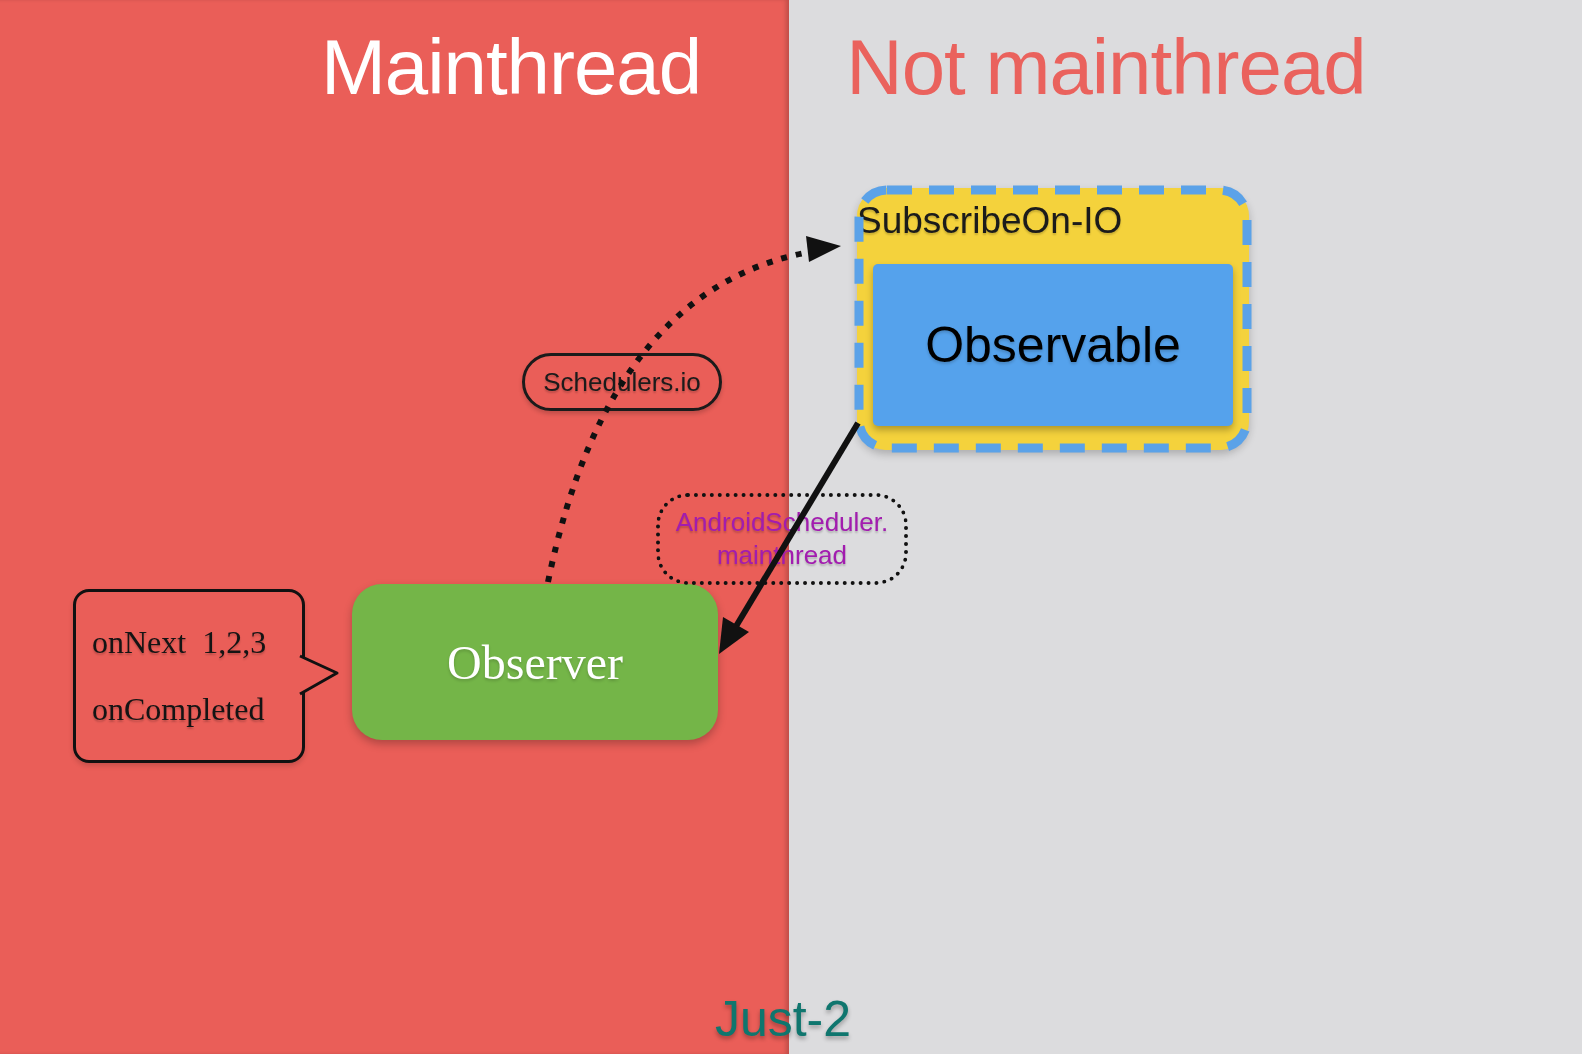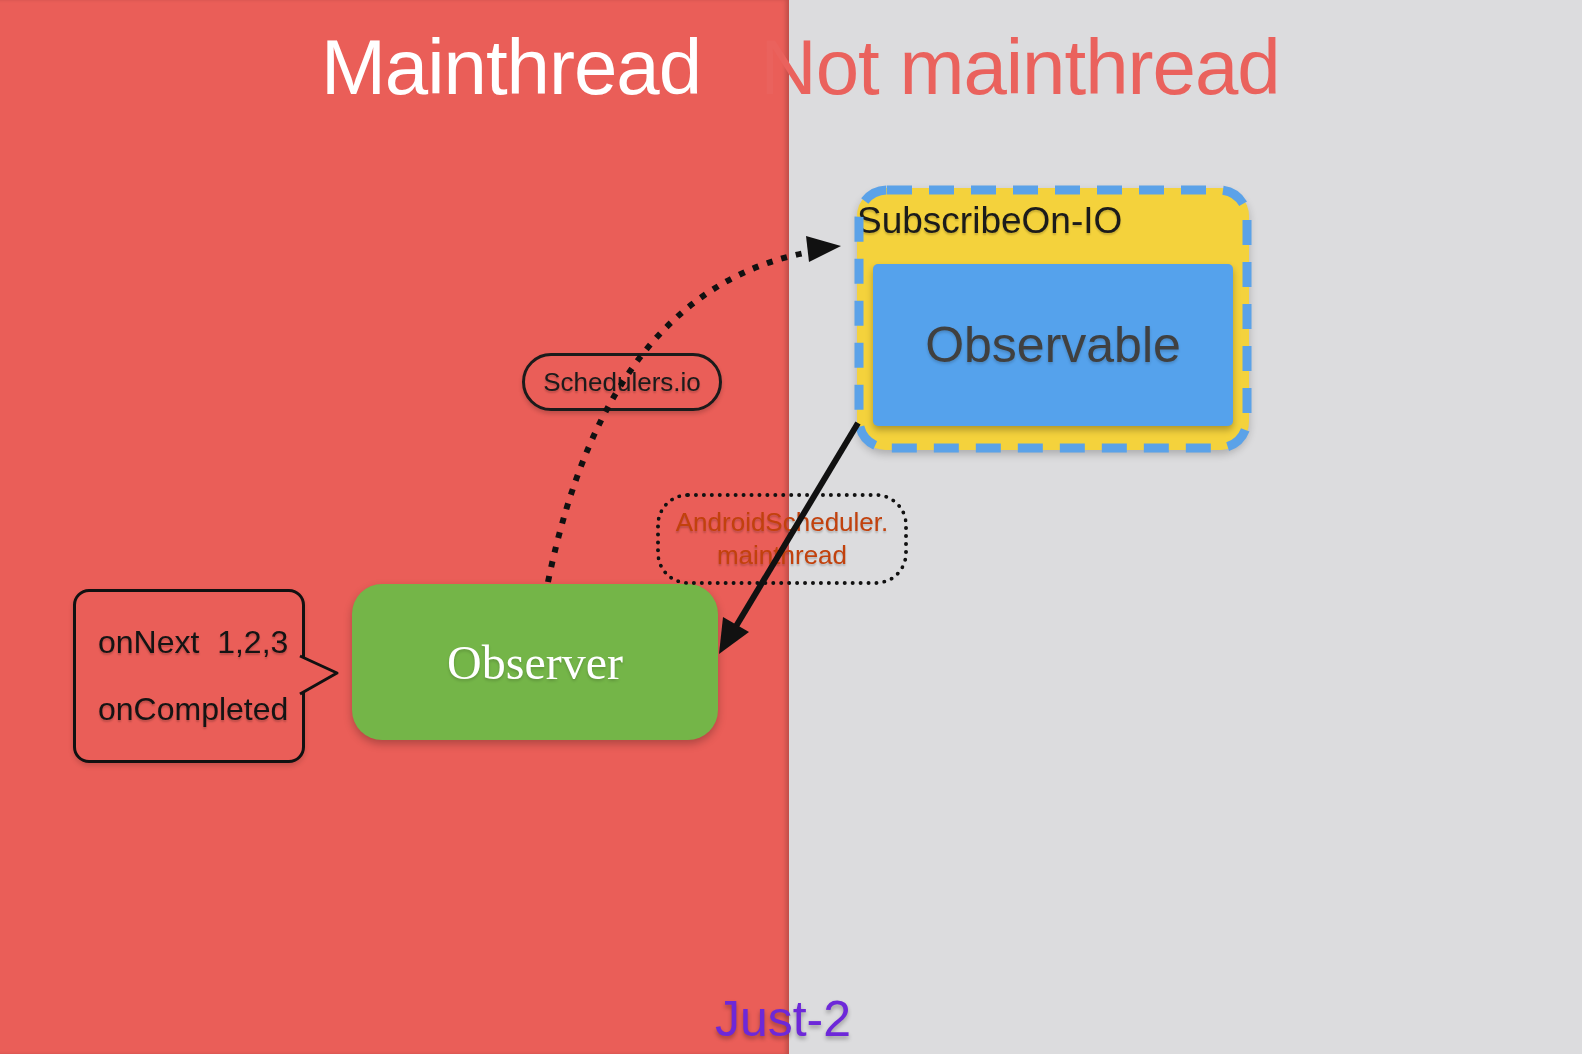--- a/index.html
+++ b/index.html
@@ -32,21 +32,21 @@
   .hdr {
     position: absolute;
     top: 22px;
     transform: translateX(-50%);
     font-size: 78px;
     font-weight: 300;
     letter-spacing: -1px;
     white-space: nowrap;
   }
   .hdr-left { left: 511px; color: #ffffff; }
-  .hdr-right { left: 1020px; color: #ea625d; }
+  .hdr-right { left: 1106px; color: #ea625d; }
 
   .subscribeon-box {
     position: absolute;
     left: 857px; top: 188px;
     width: 392px; height: 262px;
     background: #f4d23c;
     border-radius: 28px;
     box-shadow: 0 4px 9px rgba(0,0,0,0.22);
   }
   .subscribeon-title {
@@ -63,21 +63,21 @@
     left: 16px; top: 76px;
     width: 360px; height: 162px;
     background: #55a2ec;
     border-radius: 5px;
     box-shadow: 0 4px 7px rgba(0,0,0,0.28);
     display: flex;
     align-items: center;
     justify-content: center;
   }
   .observable-label {
-    color: #404040;
+    color: #000000;
     font-size: 50px;
     text-shadow: 0 2px 3px rgba(0,0,0,0.18);
   }
 
   .observer-box {
     position: absolute;
     left: 352px; top: 584px;
     width: 366px; height: 156px;
     background: #74b548;
     border-radius: 30px;
@@ -119,52 +119,53 @@
     border-radius: 32px;
     box-sizing: border-box;
     display: flex;
     flex-direction: column;
     align-items: center;
     justify-content: center;
     line-height: 33px;
   }
   .android-label .line {
     font-size: 26px;
-    color: #c2410c;
+    color: #a21caf;
     text-shadow: 0 2px 2px rgba(0,0,0,0.2);
     text-align: right;
   }
 
   .callout-bubble {
     position: absolute;
     left: 73px; top: 589px;
     width: 232px; height: 174px;
     border: 3px solid #111;
     border-radius: 16px;
     box-sizing: border-box;
     display: flex;
     flex-direction: column;
     justify-content: center;
     gap: 30px;
-    padding-left: 22px;
+    padding-left: 16px;
     box-shadow: 0 3px 5px rgba(0,0,0,0.15);
+    font-family: Liberation Serif, serif;
   }
   .callout-bubble .line {
     font-size: 32px;
     color: #141414;
     white-space: pre;
     text-shadow: 0 2px 2px rgba(0,0,0,0.2);
   }
 
   .footer-label {
     position: absolute;
     left: 783px; top: 990px;
     transform: translateX(-50%);
     font-size: 50px;
-    color: #6d28d9;
+    color: #0f766e;
     text-shadow: 0 3px 4px rgba(0,0,0,0.3);
   }
 
   svg.overlay {
     position: absolute;
     left: 0; top: 0;
     width: 1582px;
     height: 1054px;
     pointer-events: none;
     z-index: 10;

